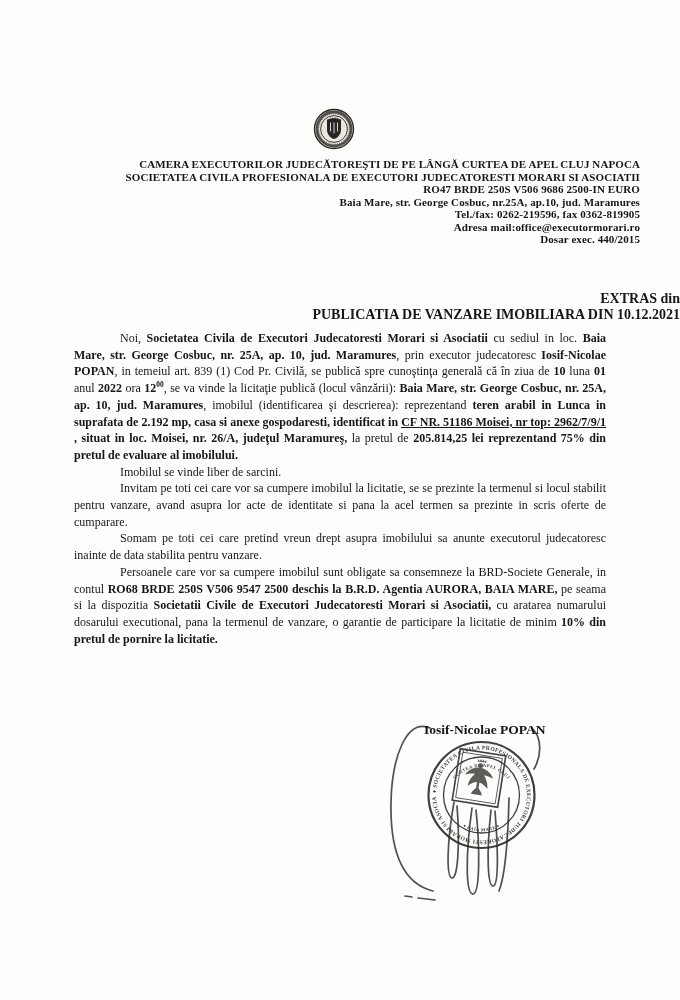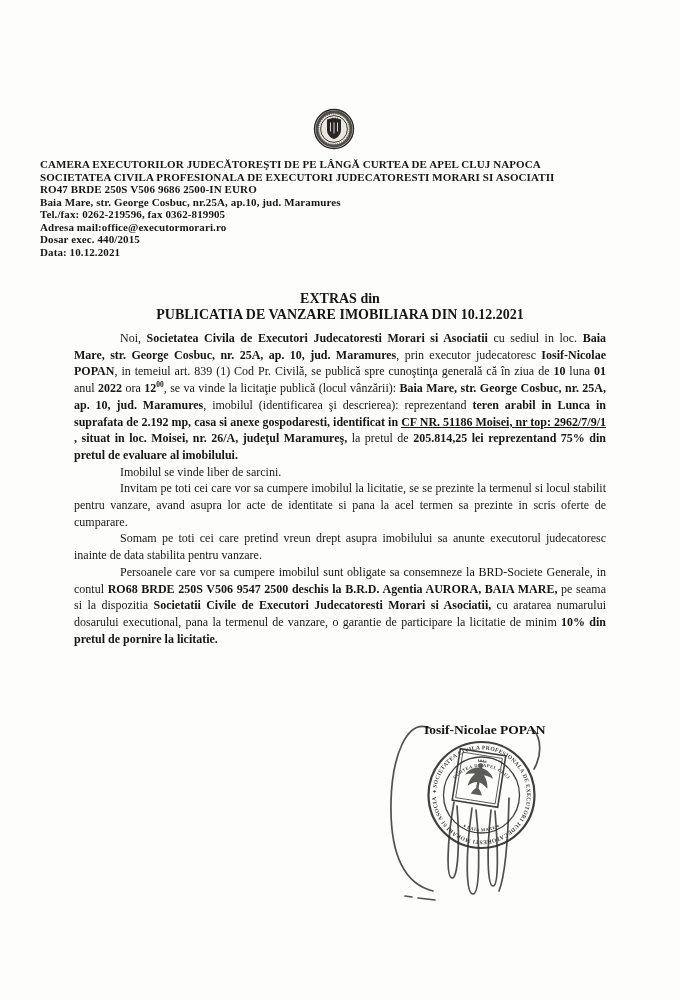--- a/index.html
+++ b/index.html
@@ -4,26 +4,26 @@
 <style>
   html,body { margin:0; padding:0; }
   .page {
     position:relative; width:680px; height:1000px;
     background:#fdfdfb; overflow:hidden;
     font-family:"Liberation Serif", serif; color:#161616;
   }
   .emblem { position:absolute; left:310px; top:106px; }
   .letterhead {
     position:absolute; top:158px; left:40px; width:600px;
-    text-align:left; font-weight:bold; font-size:11px; line-height:12.5px;
+    text-align:right; font-weight:bold; font-size:11px; line-height:12.5px;
     letter-spacing:.1px;
   }
   .doc-title {
     position:absolute; top:291px; left:0; width:680px;
-    text-align:center; font-weight:bold; font-size:14px; line-height:15.5px;
+    text-align:right; font-weight:bold; font-size:14px; line-height:15.5px;
   }
   .body-text {
     position:absolute; top:330px; left:74px; width:532px;
     font-size:12px; line-height:16.7px; text-align:justify;
   }
   .body-text p { margin:0; text-indent:46px; }
   .b { font-weight:bold; }
   .u { text-decoration:underline; }
   .body-text sup { font-size:.62em; line-height:0; }
   .sig-role {
@@ -56,21 +56,20 @@
   </svg>
 
   <div class="letterhead">
     <div>CAMERA EXECUTORILOR JUDECĂTOREŞTI DE PE LÂNGĂ CURTEA DE APEL CLUJ NAPOCA</div>
     <div>SOCIETATEA CIVILA PROFESIONALA DE EXECUTORI JUDECATORESTI MORARI SI ASOCIATII</div>
     <div>RO47 BRDE 250S V506 9686 2500-IN EURO</div>
     <div>Baia Mare, str. George Cosbuc, nr.25A, ap.10, jud. Maramures</div>
     <div>Tel./fax: 0262-219596,  fax 0362-819905</div>
     <div>Adresa mail:office@executormorari.ro</div>
     <div>Dosar exec. 440/2015</div>
-    <div>Data: 10.12.2021</div>
   </div>
 
   <div class="doc-title">
     <div>EXTRAS din</div>
     <div>PUBLICATIA DE VANZARE IMOBILIARA DIN 10.12.2021</div>
   </div>
 
   <div class="body-text">
     <p><span>Noi, </span><span class="b">Societatea Civila de Executori Judecatoresti Morari si Asociatii</span><span> cu sediul in loc. </span><span class="b">Baia Mare, str. George Cosbuc, nr. 25A, ap. 10, jud. Maramures</span><span>, prin executor judecatoresc </span><span class="b">Iosif-Nicolae POPAN</span><span>, in temeiul art. 839 (1) Cod Pr. Civilă, se publică spre cunoştinţa generală că în ziua de </span><span class="b">10</span><span> luna </span><span class="b">01</span><span> anul </span><span class="b">2022</span><span> ora </span><span class="b">12</span><sup class="b">00</sup><span>, se va vinde la licitaţie publică (locul vânzării): </span><span class="b">Baia Mare, str. George Cosbuc, nr. 25A, ap. 10, jud. Maramures</span><span>, imobilul (identificarea şi descrierea): reprezentand </span><span class="b">teren arabil in Lunca in suprafata de 2.192 mp, casa si anexe gospodaresti, identificat in </span><span class="b u">CF NR. 51186 Moisei, nr top: 2962/7/9/1</span><span class="b"> , situat in loc. Moisei, nr. 26/A, judeţul Maramureş, </span><span>la pretul de </span><span class="b">205.814,25 lei reprezentand 75% din pretul de evaluare al imobilului.</span></p>
     <p><span>Imobilul se vinde liber de sarcini.</span></p>

